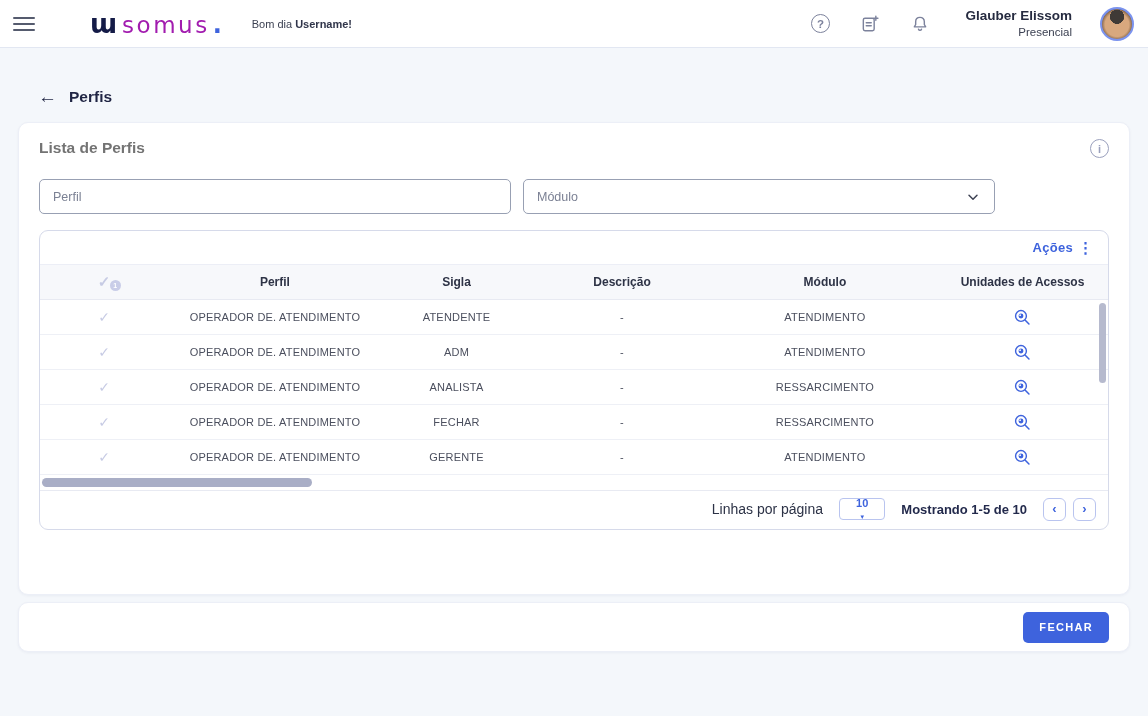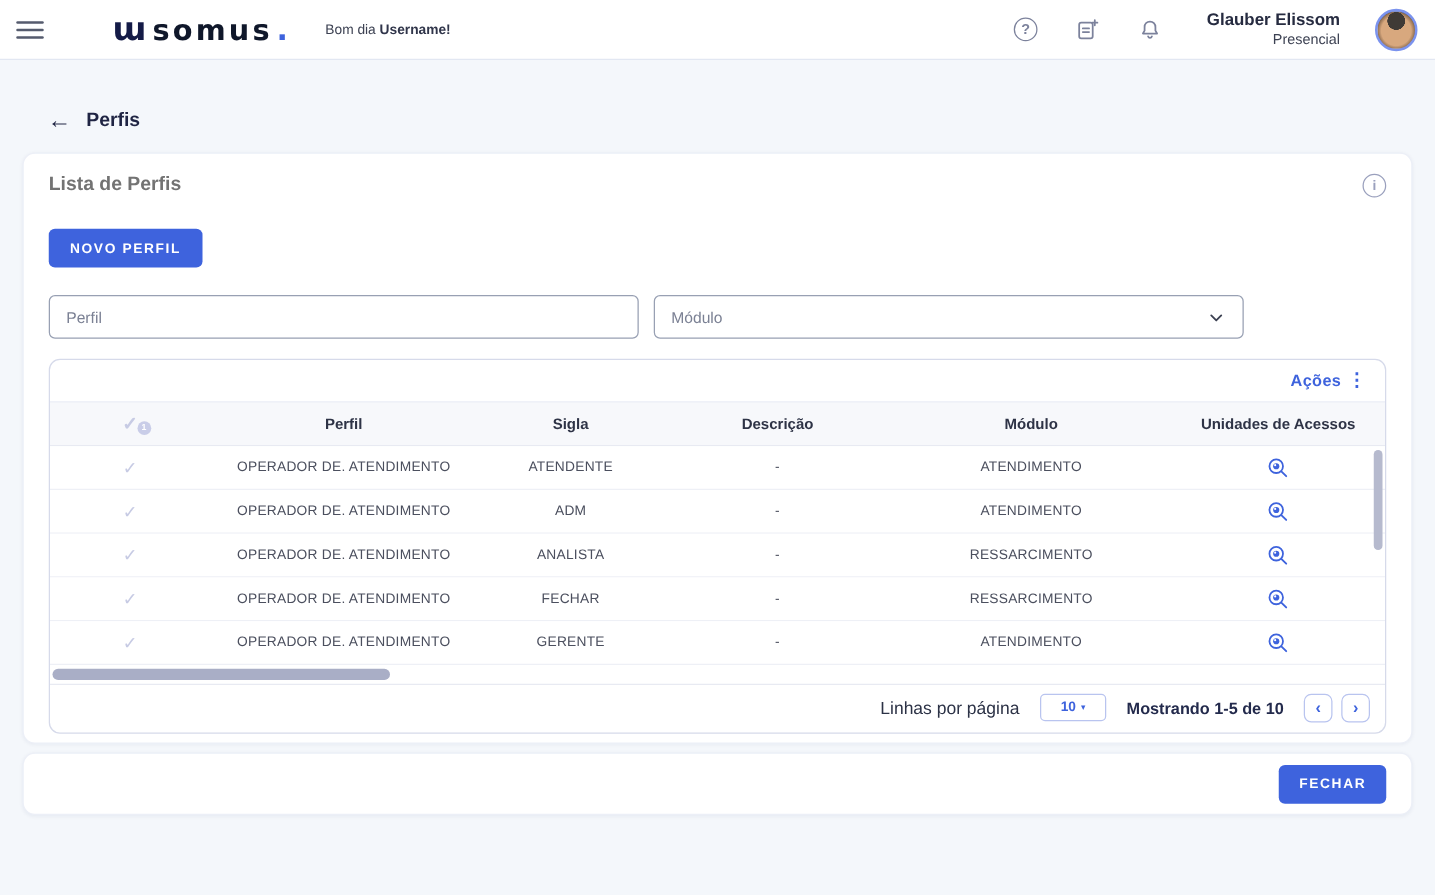--- a/index.html
+++ b/index.html
@@ -7,21 +7,21 @@
   body { font-family:"Liberation Sans", sans-serif; }
   .screen { position:relative; width:1148px; height:716px; background:#f4f7fb; overflow:hidden; margin:0 auto; }
 
   
   .topbar { position:absolute; top:0; left:0; width:100%; height:48px; background:#ffffff;
             border-bottom:1px solid #e2e7f2; display:flex; align-items:center; }
   .hamburger { width:22px; margin-left:13px; cursor:pointer; }
   .hamburger span { display:block; height:2px; background:#555b6e; border-radius:2px; margin:4px 0; }
   .logo { display:flex; align-items:baseline; margin-left:55px; font-family:"DejaVu Sans", sans-serif; }
   .logo .mark { font-size:26px; font-weight:800; color:#141b47; letter-spacing:-1px; }
-  .logo .word { font-size:23px; font-weight:700; color:#0f172a; letter-spacing:2.5px; margin-left:6px; }
+  .logo .word { font-size:23px; font-weight:400; color:#a21caf; letter-spacing:2.5px; margin-left:6px; }
   .logo .dot  { font-size:24px; font-weight:800; color:#3e63dd; margin-left:3px; }
   .greeting { margin-left:30px; font-size:11px; color:#3c4152; }
   .greeting b { font-weight:700; color:#30354a; }
   .topbar-right { margin-left:auto; display:flex; align-items:center; gap:28px; padding-right:14px; }
   .tb-icon { width:22px; height:22px; color:#7c829c; display:flex; align-items:center; justify-content:center; cursor:pointer; }
   .help-circle { width:19px; height:19px; border:1.6px solid #7c829c; border-radius:50%;
                  font-size:11.5px; font-weight:700; display:flex; align-items:center; justify-content:center; }
   .user-block { text-align:right; line-height:1.25; margin-left:6px; }
   .user-name { font-size:13.5px; font-weight:700; color:#262b40; }
   .user-mode { font-size:11.5px; color:#3c4152; }
@@ -83,21 +83,21 @@
   .zoom-cell { display:flex; justify-content:center; cursor:pointer; }
 
   .v-scrollbar { position:absolute; right:2px; top:72px; width:7px; height:80px; background:#b6bace; border-radius:4px; cursor:pointer; }
 
   .hscroll-row { height:16px; border-bottom:1px solid #e8eaf2; position:relative; }
   .h-thumb { position:absolute; left:2px; top:3px; width:270px; height:9px; background:#a9aec6; border-radius:5px; cursor:pointer; }
 
   .pagination { height:36px; display:flex; align-items:center; justify-content:flex-end; gap:16px; padding-right:12px; }
   .pg-label { font-size:14px; color:#2c3246; }
   .pg-select { height:22px; min-width:42px; border:1px solid #b9c4ef; border-radius:4px; display:flex;
-               align-items:center; justify-content:center; gap:4px; padding:0 16px; cursor:pointer; }
+               align-items:center; justify-content:center; gap:4px; padding:0 16px; cursor:pointer;flex-direction:column; }
   .pg-select .val { font-size:11px; font-weight:600; color:#3e63dd; }
   .pg-select .caret { font-size:7px; color:#3e63dd; }
   .pg-showing { font-size:13px; font-weight:700; color:#232a4c;text-align:right; }
   .pg-navs { display:flex; gap:7px; }
   .pg-btn { width:23px; height:23px; border:1px solid #b9c4ef; border-radius:6px; background:#fff;
             color:#3e63dd; font-size:13px; font-weight:700; display:flex; align-items:center; justify-content:center;
             cursor:pointer; padding-bottom:2px; }
 
   .btn-fechar { height:31px; padding:0 16px; }
 
@@ -152,21 +152,20 @@
 
   <div class="backnav">
     <span class="back-arrow">←</span>
     <span class="back-title">Perfis</span>
   </div>
 
   <section class="card main-card">
     <div class="card-title">Lista de Perfis</div>
     <i class="info-icon">i</i>
 
-    <button class="btn btn-novo">NOVO PERFIL</button>
 
     <div class="filter-row">
       <input class="input-box perfil-input" placeholder="Perfil" style="">
       <div class="input-box modulo-select">
         <span class="modulo-placeholder">Módulo</span>
         <span class="chev-down">
           <svg width="16" height="16" viewBox="0 0 24 24" fill="none" stroke="currentColor" stroke-width="2.2" stroke-linecap="round" stroke-linejoin="round">
             <polyline points="6,9.5 12,15.5 18,9.5"></polyline>
           </svg>
         </span>

